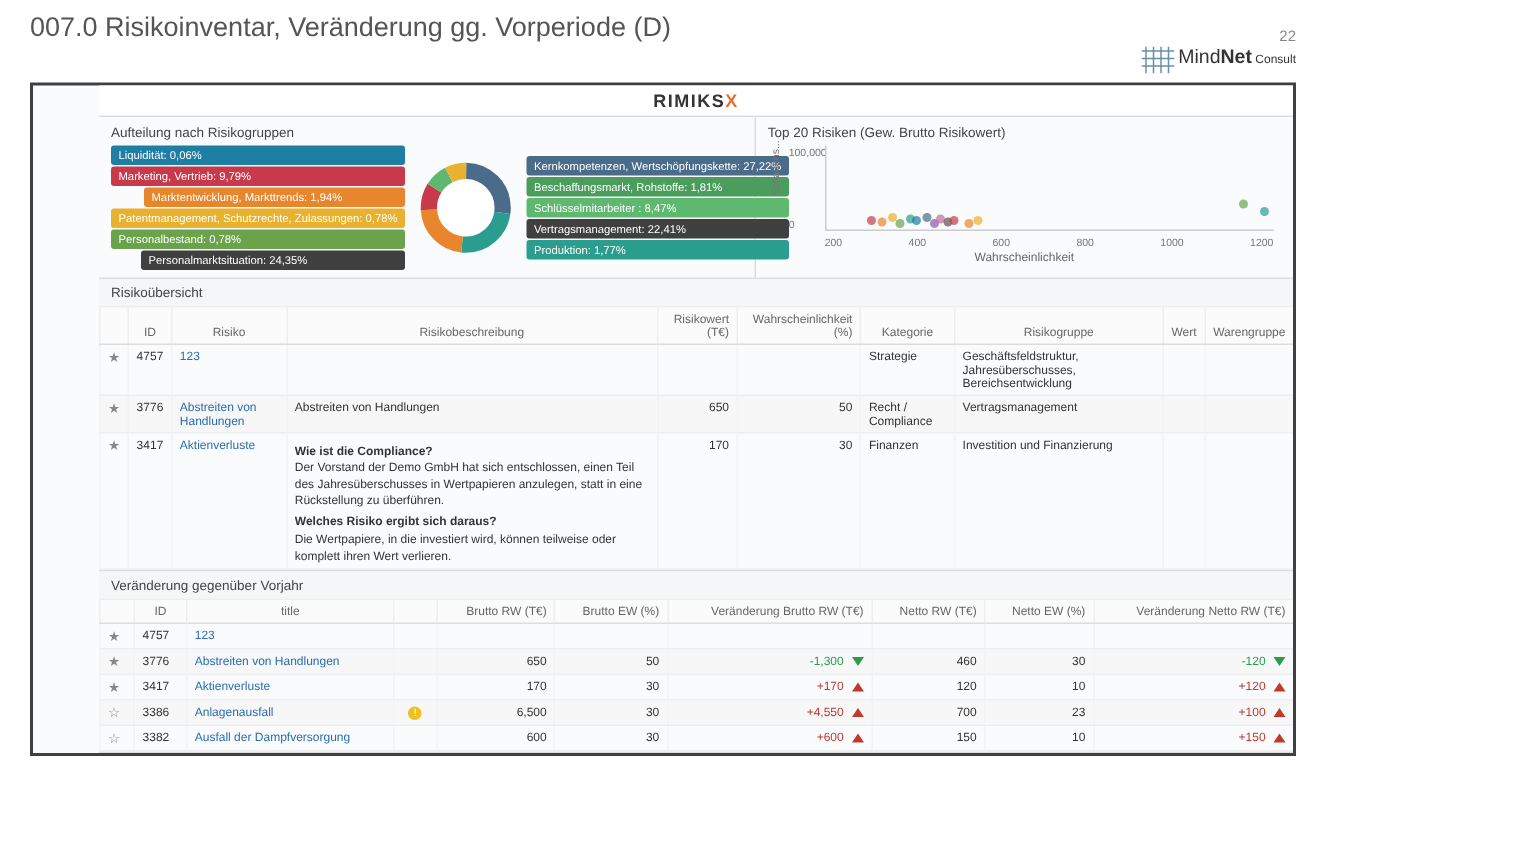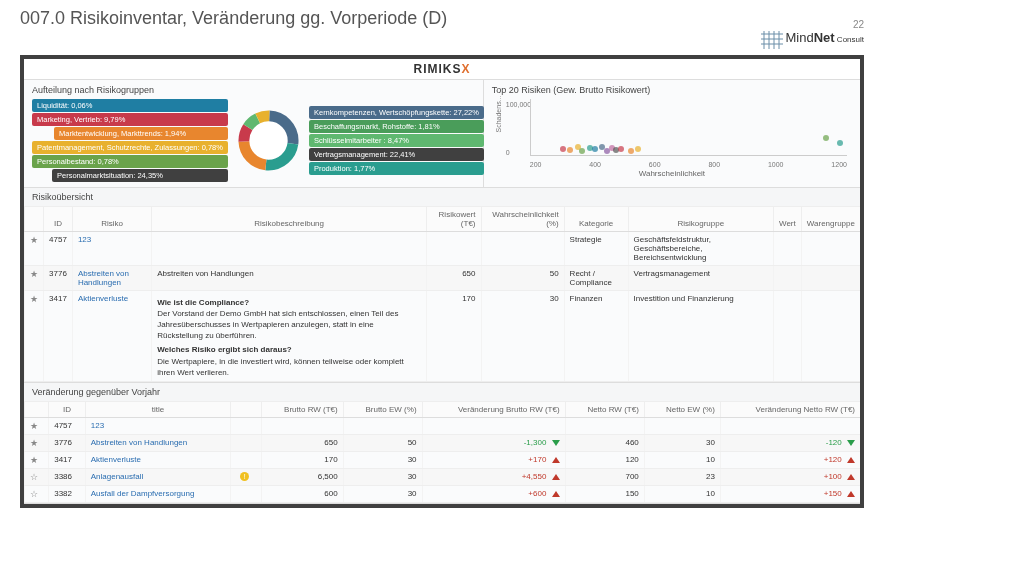--- a/index.html
+++ b/index.html
@@ -4,21 +4,21 @@
 <style>
   * { box-sizing: border-box; margin: 0; padding: 0; }
   body { font-family: Arial, sans-serif; font-size: 9px; color: #333; background: #fff; }
   .page { width: 884px; height: 576px; position: relative; padding: 8px 20px; }
   .header { display: flex; justify-content: space-between; align-items: flex-start; margin-bottom: 6px; }
   .title { font-size: 18px; color: #555; font-weight: 400; }
   .logo-area { text-align: right; font-size: 9px; color: #888; }
   .logo-area .pnum { font-size: 10px; margin-top: 11px; }
   .logo-txt { font-size: 13px; color: #333; font-weight: 400; }
   .logo-txt .bold { font-weight: 700; }
-  .dashboard { border: 4px solid #404040; background: #fafbfc; }
+  .dashboard { border: 2px solid #404040; background: #fafbfc; padding-left: 44px; }
   .brandbar { text-align: center; padding: 3px 0; border-bottom: 1px solid #ddd; background: #fff; }
   .brand { font-size: 12px; font-weight: bold; letter-spacing: 1px; }
   .brand .x { color: #e07030; }
   .top-row { display: flex; border-bottom: 1px solid #ddd; }
   .panel { border-right: 1px solid #ddd; padding: 5px 8px; }
   .panel:last-child { border-right: none; }
   .panel-title { font-size: 9px; color: #444; margin-bottom: 4px; }
   .panel.left { width: 55%; display: flex; flex-direction: column; }
   .panel.right { width: 45%; }
   .donut-wrap { display: flex; align-items: center; gap: 8px; }
@@ -168,21 +168,21 @@
           </thead>
         <tbody id="ov-body">
             <tr>
               <td><span class="star">★</span></td>
               <td>4757</td>
               <td><span class="link">123</span></td>
               <td></td>
               <td class="r"></td>
               <td class="r"></td>
               <td>Strategie</td>
-              <td>Geschäftsfeldstruktur, Geschäftsbereiche, Bereichsentwicklung</td>
+              <td>Geschäftsfeldstruktur, Jahresüberschusses, Bereichsentwicklung</td>
               <td></td>
               <td></td>
             </tr>
             <tr class="alt">
               <td><span class="star">★</span></td>
               <td>3776</td>
               <td><span class="link">Abstreiten von Handlungen</span></td>
               <td>Abstreiten von Handlungen</td>
               <td class="r">650</td>
               <td class="r">50</td>

